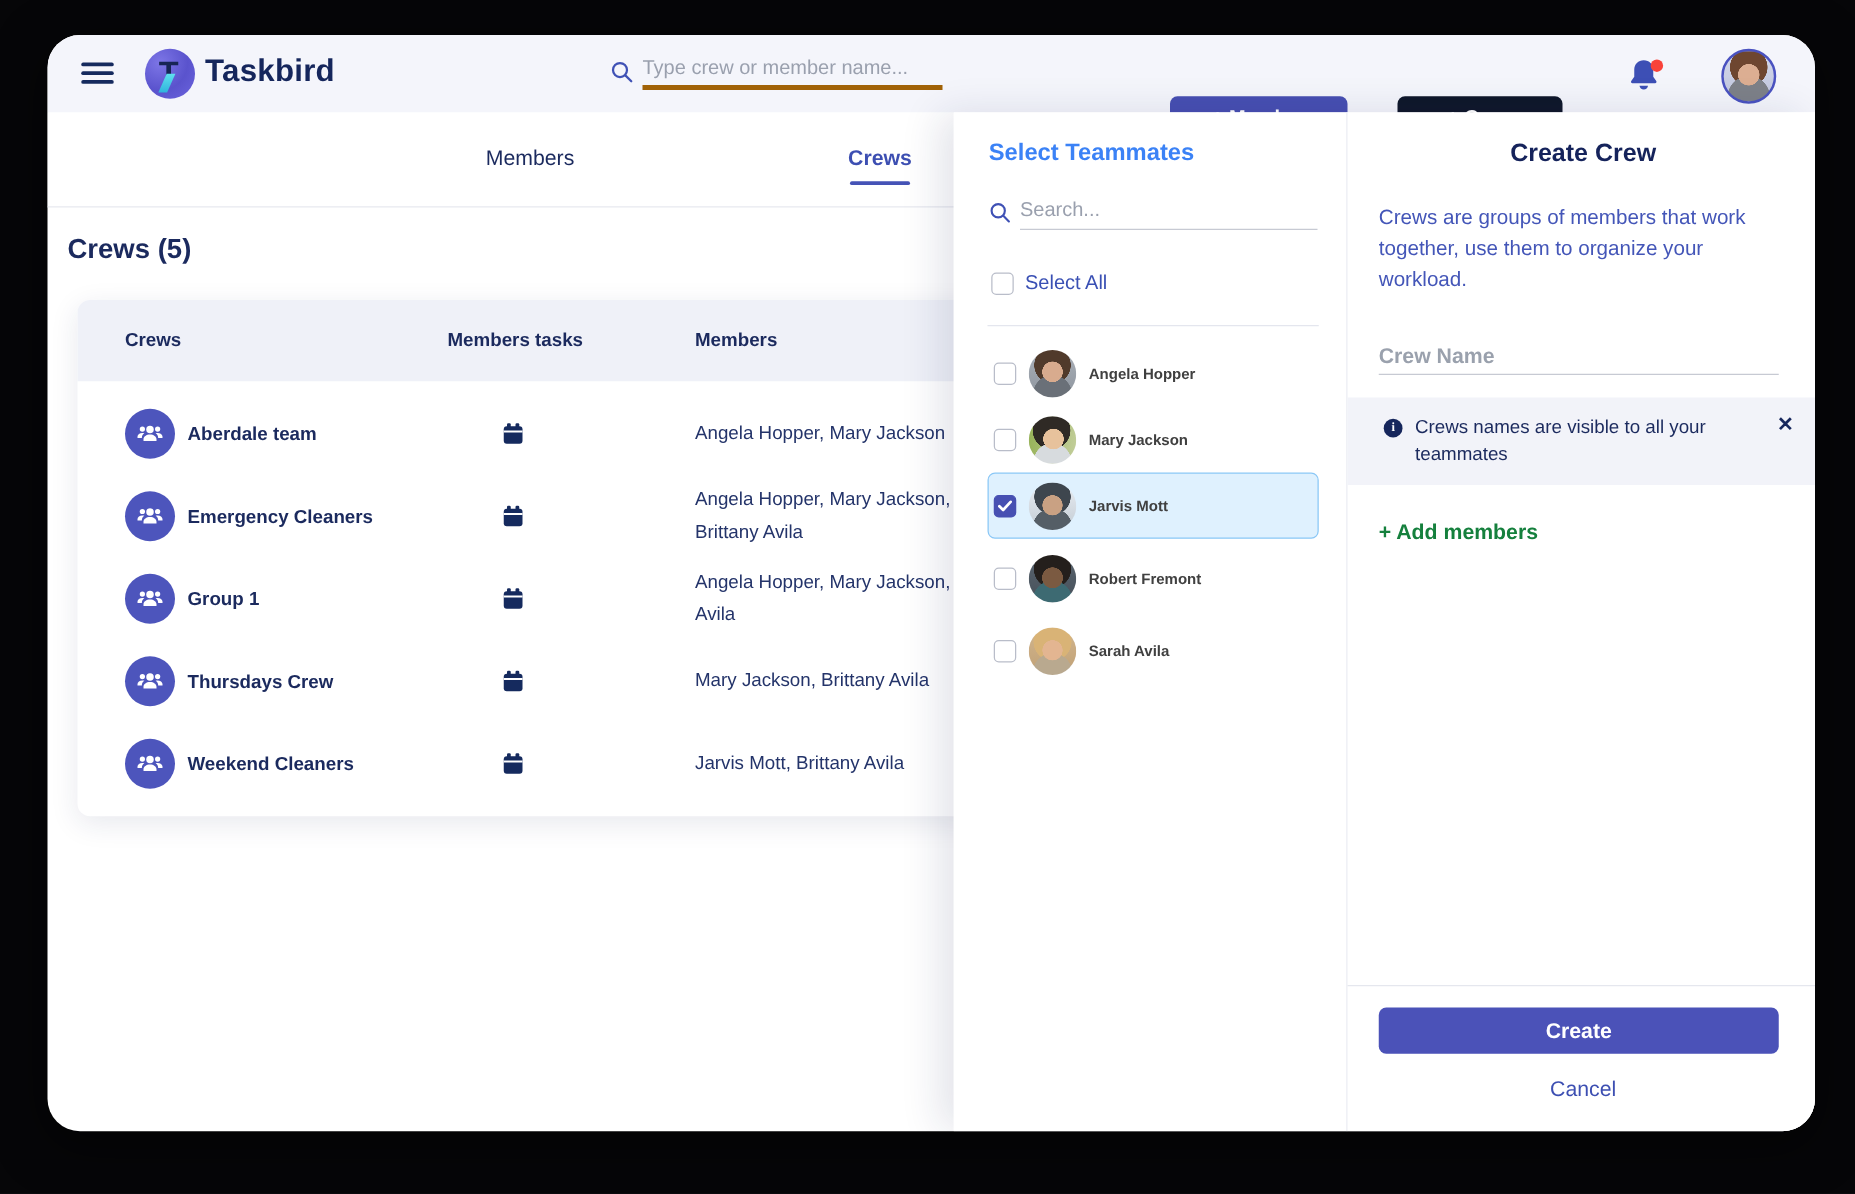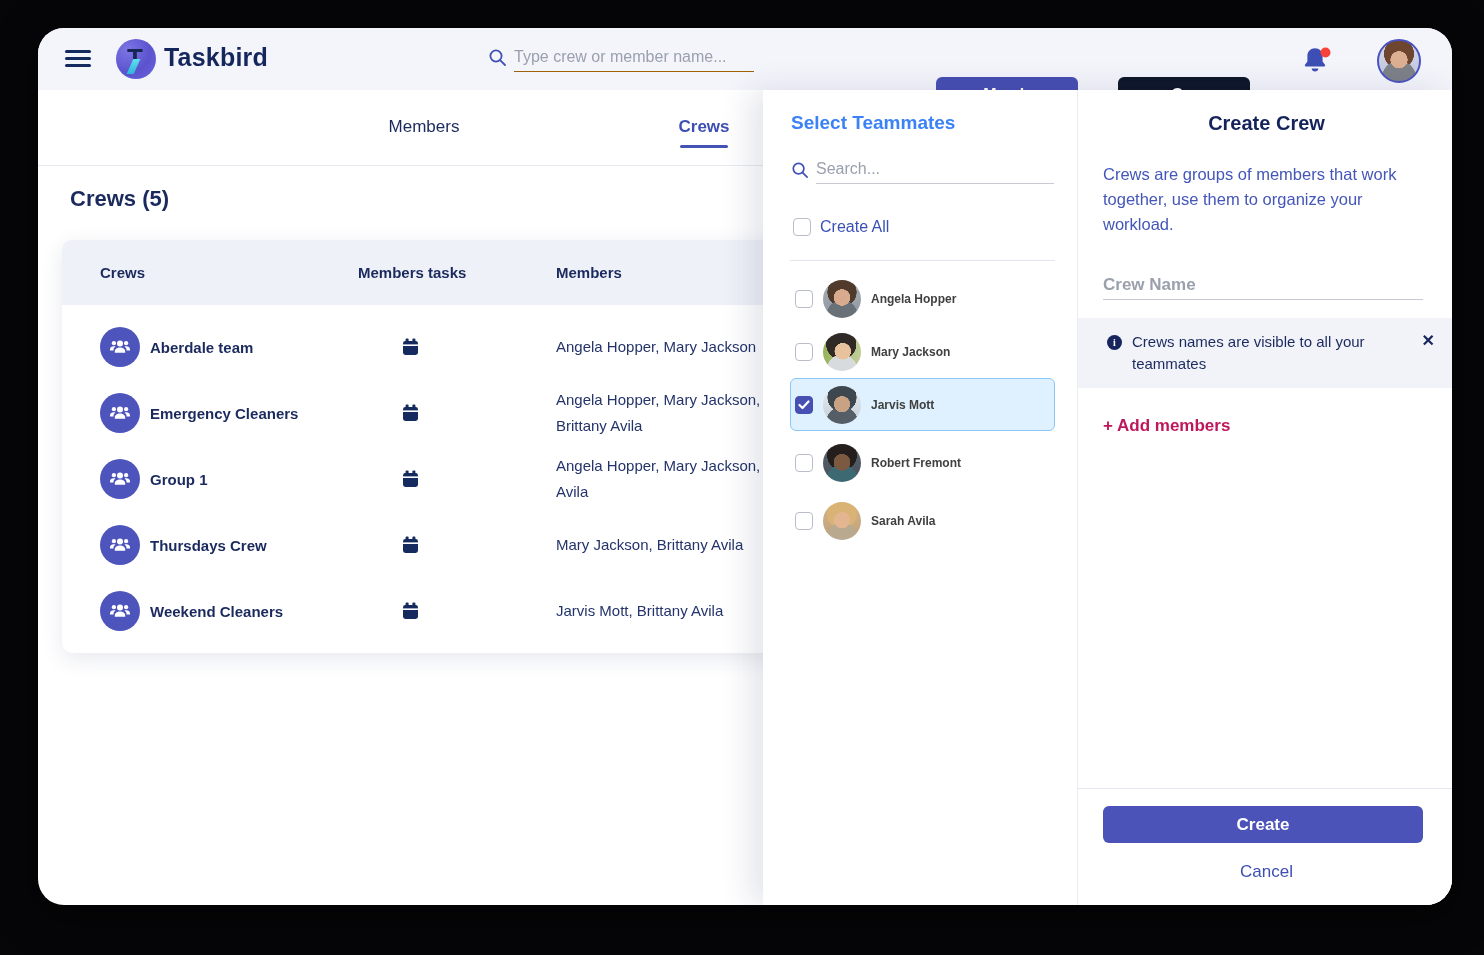--- a/index.html
+++ b/index.html
@@ -10,42 +10,42 @@
   
   .topbar { position:absolute; left:0; top:0; width:1414px; height:62px; background:#F4F5FB; }
   .hamburger { position:absolute; left:27px; top:22px; width:26px; height:18px; cursor:pointer; }
   .hamburger span { display:block; height:3px; background:#152A5E; border-radius:2px; margin-bottom:4px; }
   .logo { position:absolute; left:78px; top:11px; width:40px; height:40px; border-radius:50%;
           background:radial-gradient(circle at 30% 28%, #7d76e6, #5a53cd 55%, #6c64de); cursor:pointer; }
   .logo .t { position:absolute; left:11px; top:4px; font-size:26px; font-weight:900; color:#172554; }
   .logo .slash { position:absolute; left:14px; top:20px; width:7px; height:15px; background:linear-gradient(180deg,#5fe0ee,#2fb4dd); transform:skewX(-24deg); }
   .brand { position:absolute; left:126px; top:15px; font-size:25px; font-weight:800; color:#15265C; letter-spacing:.2px; }
   .search-icon { position:absolute; left:450px; top:20px; }
-  .topbar input.search { position:absolute; left:476px; top:14px; width:240px; height:30px; background:transparent; border:none; border-bottom:1px solid #a16207; font-size:16px; color:#3a3f4d; outline:none; font-family:inherit; }
+  .topbar input.search { position:absolute; left:476px; top:14px; width:240px; height:30px; background:transparent; border:none; border-bottom:4px solid #a16207; font-size:16px; color:#3a3f4d; outline:none; font-family:inherit; }
   .topbar input.search::placeholder { color:#9AA0AE; }
   .btn { position:absolute; top:13px; height:36px; border:none; border-radius:6px; color:#fff; font-size:16px; font-weight:600; font-family:inherit; cursor:pointer;margin-top:36px; }
   .btn-member { left:898px; width:142px; background:#474FB2; }
   .btn-crew { left:1080px; width:132px; background:#0f172a; }
   .bell-wrap { position:absolute; left:1263px; top:17px; width:34px; height:30px; cursor:pointer; }
   .avatar-user { position:absolute; left:1339px; top:11px; width:44px; height:44px; border-radius:50%; border:2px solid #4A52C0; cursor:pointer;
     background:
       radial-gradient(circle at 50% 47%, #dcae92 0 29%, transparent 30%),
       radial-gradient(circle at 50% 92%, #7d8188 0 40%, transparent 41%),
       radial-gradient(circle at 50% 32%, #6e4630 0 44%, transparent 45%),
       linear-gradient(180deg,#d4d8ea,#bfc5dd); }
 
   
   .tabbar { position:absolute; left:0; top:62px; width:1414px; height:76px; background:#ffffff; border-bottom:1px solid #E7E9F0; }
   .tab { position:absolute; top:27px; font-size:17px; cursor:pointer; }
   .tab-members { left:340px; width:92px; text-align:center; color:#1B2A5E; }
   .tab-crews { left:628px; width:76px; text-align:center; color:#3D4FB2; font-weight:600; }
   .tab-underline { position:absolute; left:642px; top:55px; width:48px; height:3px; border-radius:2px; background:#4553B6; }
 
   
-  .page-heading { position:absolute; left:32px; top:158px; font-size:22px; font-weight:700; color:#1B2A5E; }
+  .page-heading { position:absolute; left:16px; top:158px; font-size:22px; font-weight:700; color:#1B2A5E; }
   .card { position:absolute; left:24px; top:212px; width:722px; height:413px; background:#fff; border-radius:10px; box-shadow:0 6px 22px rgba(25,35,90,.10); }
   .card-header { position:relative; height:65px; background:#EFF1F8; border-radius:10px 10px 0 0; }
   .col-label { position:absolute; top:24px; font-size:15px; font-weight:600; color:#1B2A5E; }
   .col-1 { left:38px; } .col-2 { left:296px; } .col-3 { left:494px; font-weight:700; }
   .rows { padding-top:9px; }
   .crew-row { position:relative; height:66px; cursor:pointer; }
   .crew-icon { position:absolute; left:38px; top:13px; width:40px; height:40px; border-radius:50%; background:#4D55BC; display:flex; align-items:center; justify-content:center; }
   .crew-name { position:absolute; left:88px; top:0; height:66px; display:flex; align-items:center; font-size:15px; font-weight:700; color:#1B2A5E; }
   .cal-wrap { position:absolute; left:340px; top:24px; }
   .members-cell { position:absolute; left:494px; top:0; height:66px; width:420px; display:flex; flex-direction:column; justify-content:center; }
@@ -98,21 +98,21 @@
   
   .create-section { position:absolute; left:314px; top:0; width:378px; height:815px; background:#fff; border-left:1px solid #ECEDF3;text-decoration:underline; }
   .create-title { position:absolute; left:0; top:22px; width:100%; text-align:center; font-size:20px; font-weight:700; color:#15235B; }
   .create-desc { position:absolute; left:25px; top:72px; width:320px; font-size:16.5px; line-height:25px; color:#4456B8; }
   .create-section input.crew-name { position:absolute; left:25px; top:180px; width:320px; height:30px; border:none; border-bottom:1px solid #C7CAD3; font-size:17px; color:#ec4899; outline:none; background:transparent; font-family:inherit; }
   .create-section input.crew-name::placeholder { color:#9AA1AD; }
   .info-banner { position:absolute; left:0; top:228px; width:375px; min-height:67px; background:#F2F3F9; padding:13px 18px 13px 29px; display:flex; align-items:flex-start; }
   .info-icon { width:15px; height:15px; border-radius:50%; background:#16265C; color:#fff; font-size:10px; font-weight:700; line-height:15px; text-align:center; margin-top:4px; flex:0 0 auto; font-family:"Liberation Serif", serif; }
   .info-text { margin-left:10px; width:255px; font-size:15px; line-height:22px; color:#1B2A5E; }
   .banner-close { margin-left:auto; font-size:16px; font-weight:700; color:#16265C; cursor:pointer; line-height:20px; }
-  .add-members { position:absolute; left:25px; top:326px; font-size:17px; font-weight:700; color:#be185d; cursor:pointer; }
+  .add-members { position:absolute; left:25px; top:326px; font-size:17px; font-weight:700; color:#15803d; cursor:pointer; }
   .footer-divider { position:absolute; left:0; top:698px; width:375px; height:1px; background:#E5E7EE; }
   .create-btn { position:absolute; left:25px; top:716px; width:320px; height:37px; background:#4B52B8; color:#fff; font-size:17px; font-weight:600; border:none; border-radius:6px; cursor:pointer; font-family:inherit; }
   .cancel-link { position:absolute; left:0; top:772px; width:100%; text-align:center; font-size:17px; color:#3D4FB2; cursor:pointer; }
 </style>
 </head>
 <body>
 
 <div class="stage">
   <div class="window">
 
@@ -301,21 +301,21 @@
         <h2 class="panel-title">Select Teammates</h2>
         <span class="ts-search-icon">
           <svg width="18" height="18" viewBox="0 0 19 19">
               <circle cx="8" cy="8" r="5.6" fill="none" stroke="#3F51B5" stroke-width="1.8"></circle>
               <line x1="12.3" y1="12.3" x2="17" y2="17" stroke="#3F51B5" stroke-width="1.8" stroke-linecap="round"></line>
             </svg>
         </span>
         <input class="ts-search" type="text" placeholder="Search..." style="">
         <div class="select-all">
           <span class="checkbox"></span>
-          <span class="label">Create All</span>
+          <span class="label">Select All</span>
         </div>
         <div class="ts-divider"></div>
 
         <div class="teammate-list">
           <div class="teammate">
             <span class="checkbox"></span>
             <span class="avatar av-angela"></span>
             <span class="t-name">Angela Hopper</span>
           </div>
           <div class="teammate">

